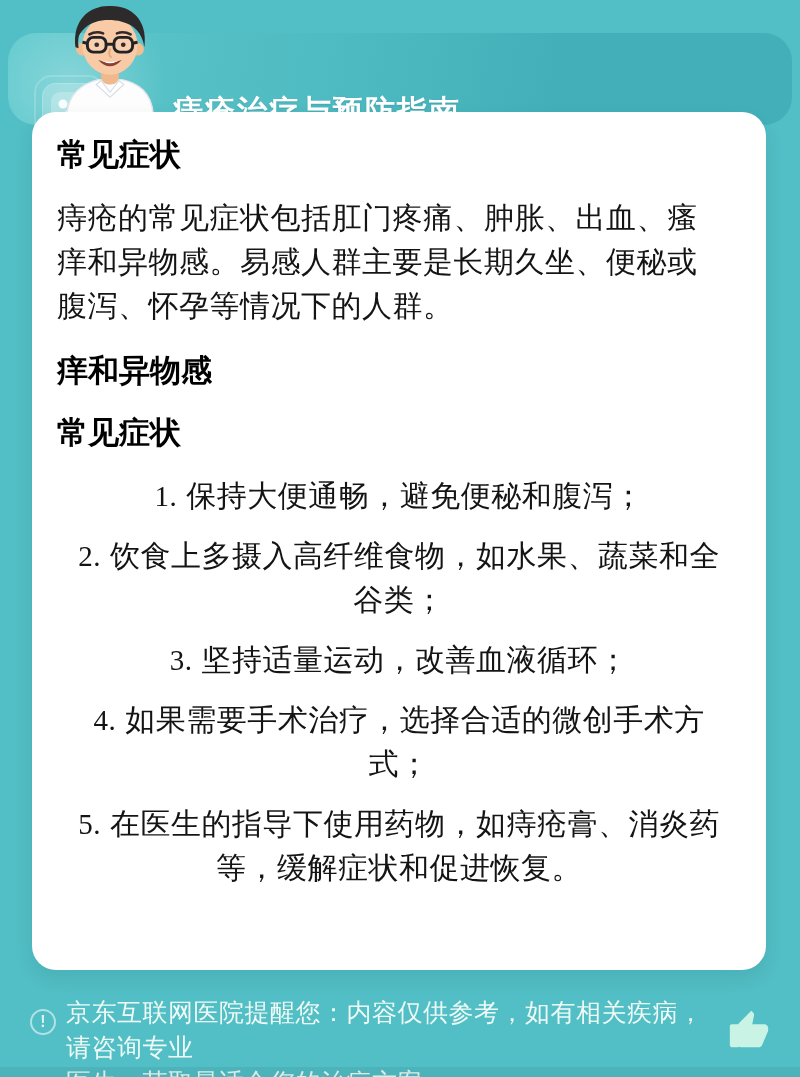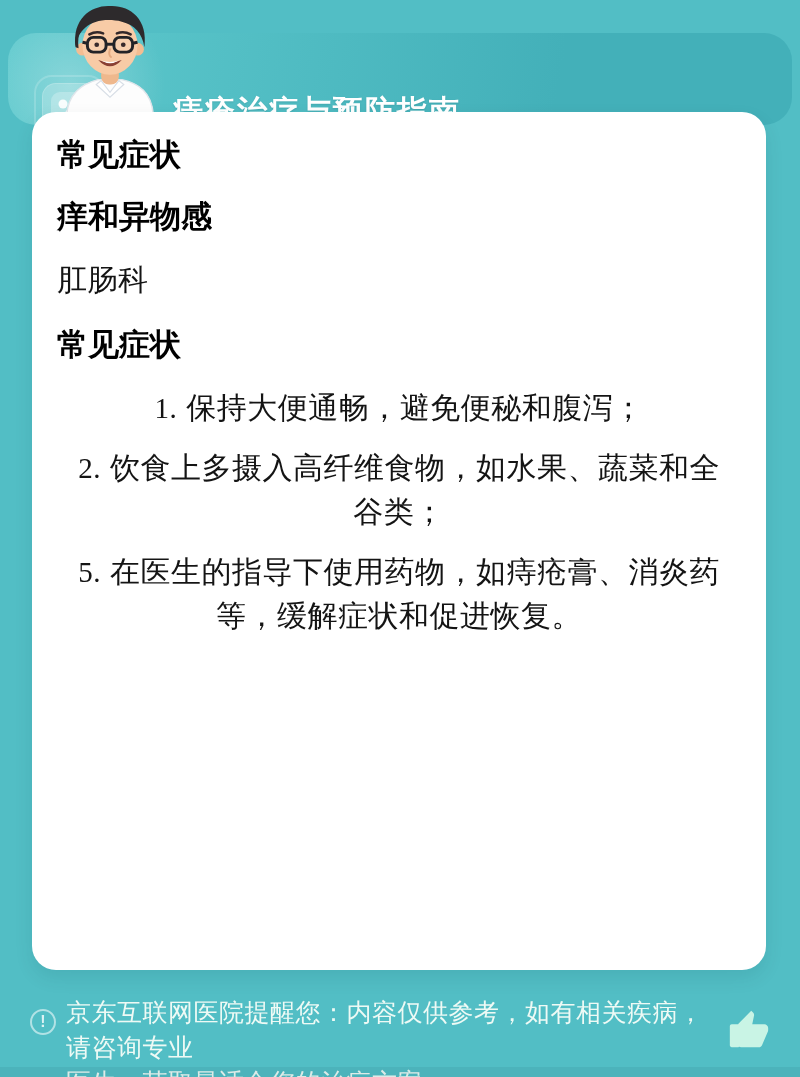--- a/index.html
+++ b/index.html
@@ -109,29 +109,34 @@
     <circle cx="65.5" cy="43.5" r="2.4" fill="#37292b"></circle>
 
     <path d="M52,48 Q50,54 53,56" stroke="#e3a97f" stroke-width="2" fill="none" stroke-linecap="round"></path>
 
     <path d="M40,59 Q52,72 64,59 Q52,64 40,59 Z" fill="#8a4034"></path>
     <path d="M43,59.5 Q52,65 61,59.5 Q52,62.5 43,59.5 Z" fill="#ffffff"></path>
   </svg>
 
   <div class="card">
     <h2 class="first">常见症状</h2>
+    <p class="body">痔疮的常见症状包括肛门疼痛、肿胀、出血、瘙
+痒和异物感。易感人群主要是长期久坐、便秘或
+腹泻、怀孕等情况下的人群。</p>
 
     <h2>痒和异物感</h2>
-    <p class="body">肛肠科</p>
 
     <h2>常见症状</h2>
 
     <p class="li"><span class="num">1.</span><span>保持大便通畅，避免便秘和腹泻；</span></p>
     <p class="li"><span class="num">2.</span><span>饮食上多摄入高纤维食物，如水果、蔬菜和全
 谷类；</span></p>
+    <p class="li"><span class="num">3.</span><span>坚持适量运动，改善血液循环；</span></p>
+    <p class="li"><span class="num">4.</span><span>如果需要手术治疗，选择合适的微创手术方
+式；</span></p>
     <p class="li"><span class="num">5.</span><span>在医生的指导下使用药物，如痔疮膏、消炎药
 等，缓解症状和促进恢复。</span></p>
   </div>
 
   <div class="footer">
     <div class="info-badge">!</div>
     <div class="footer-text">京东互联网医院提醒您：内容仅供参考，如有相关疾病，请咨询专业
 医生，获取最适合您的治疗方案</div>
     <button class="thumb-wrap">
       <svg width="46" height="46" viewBox="0 0 24 24">

